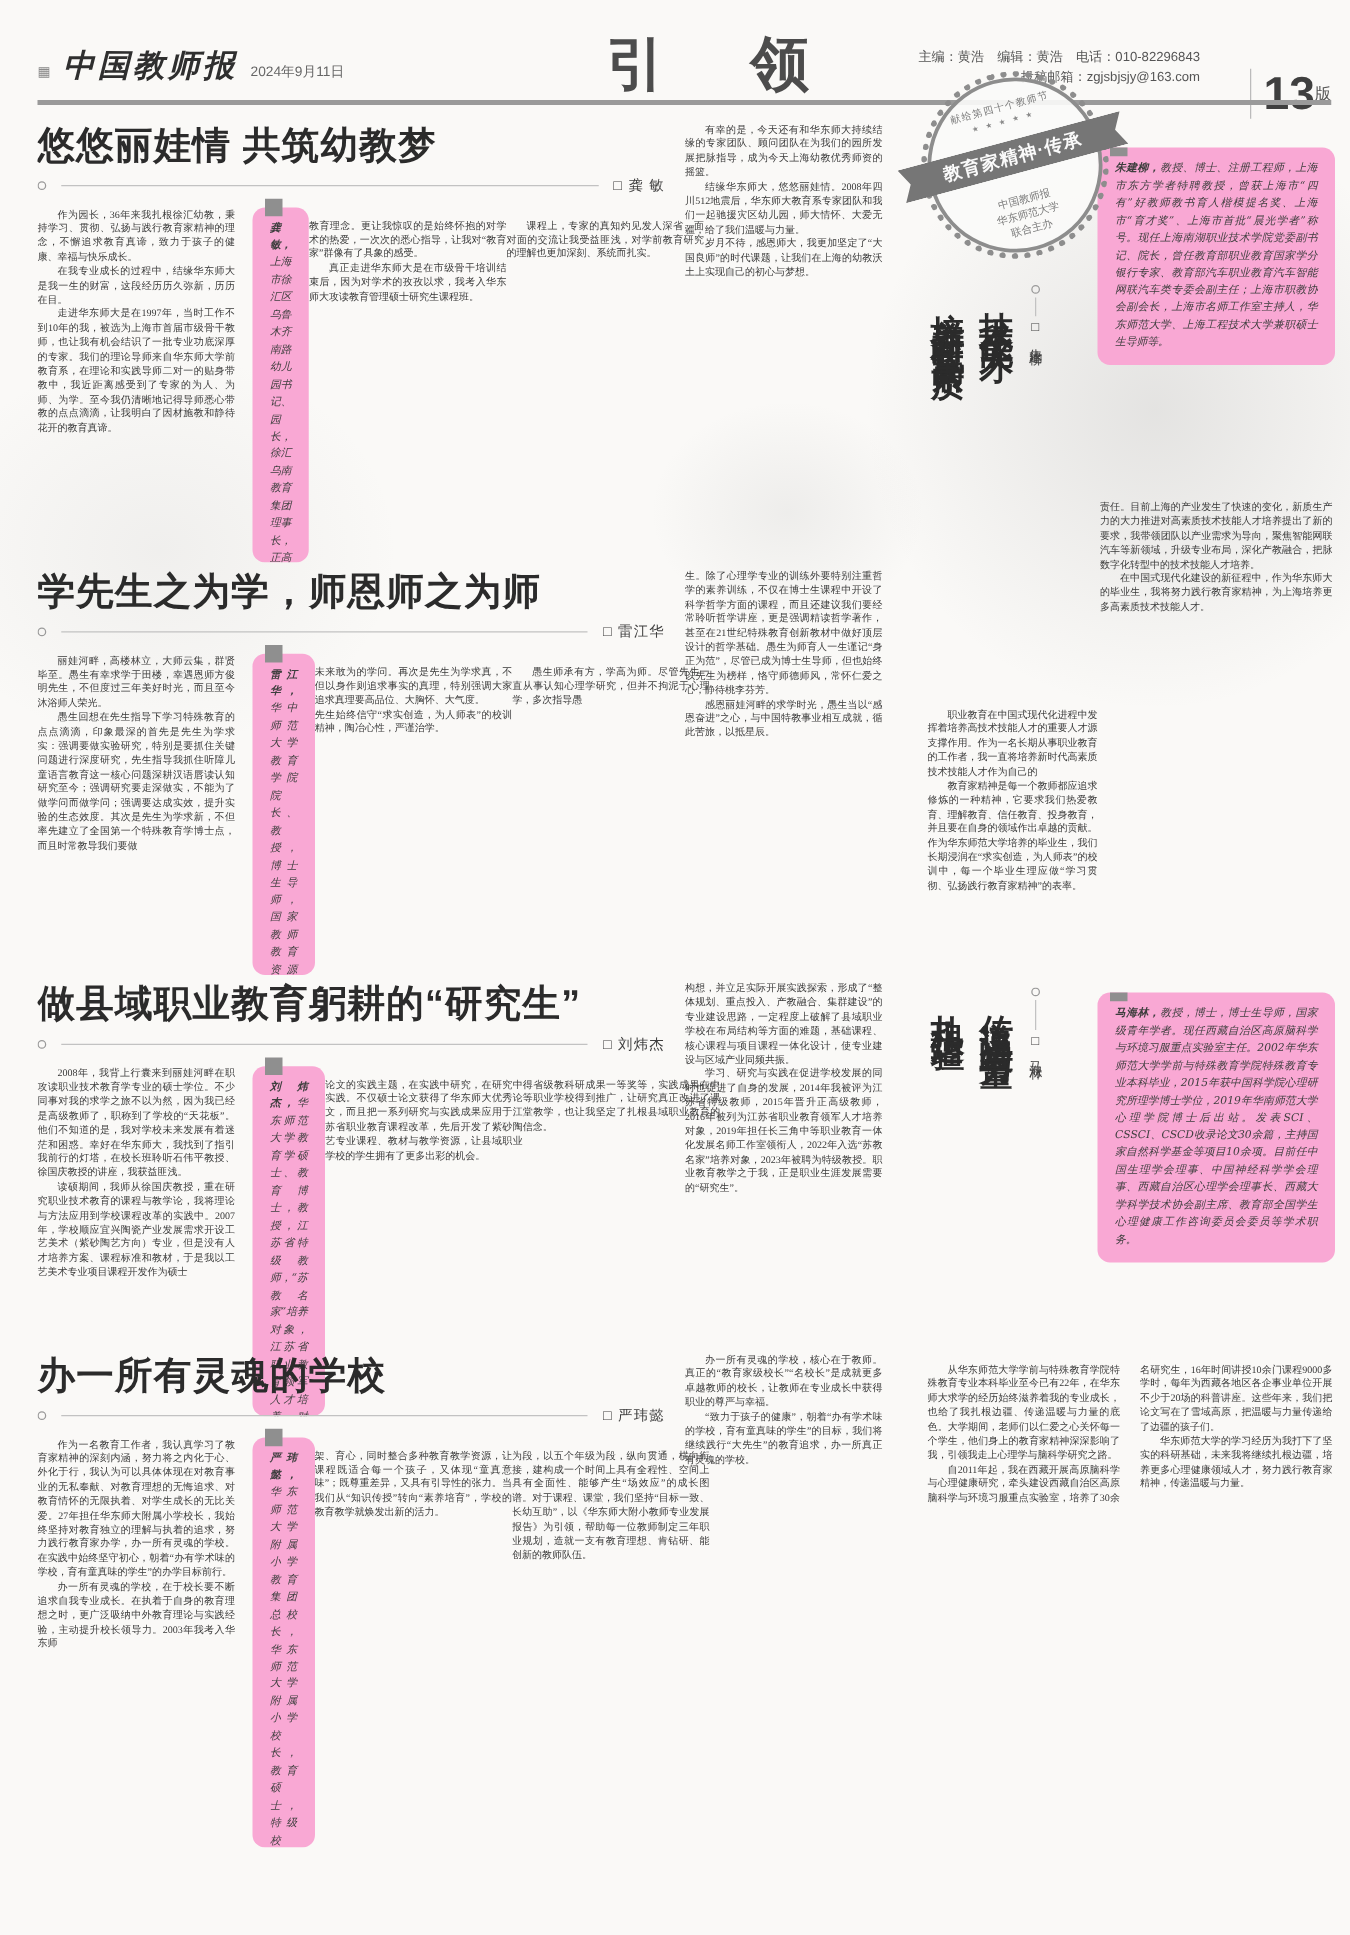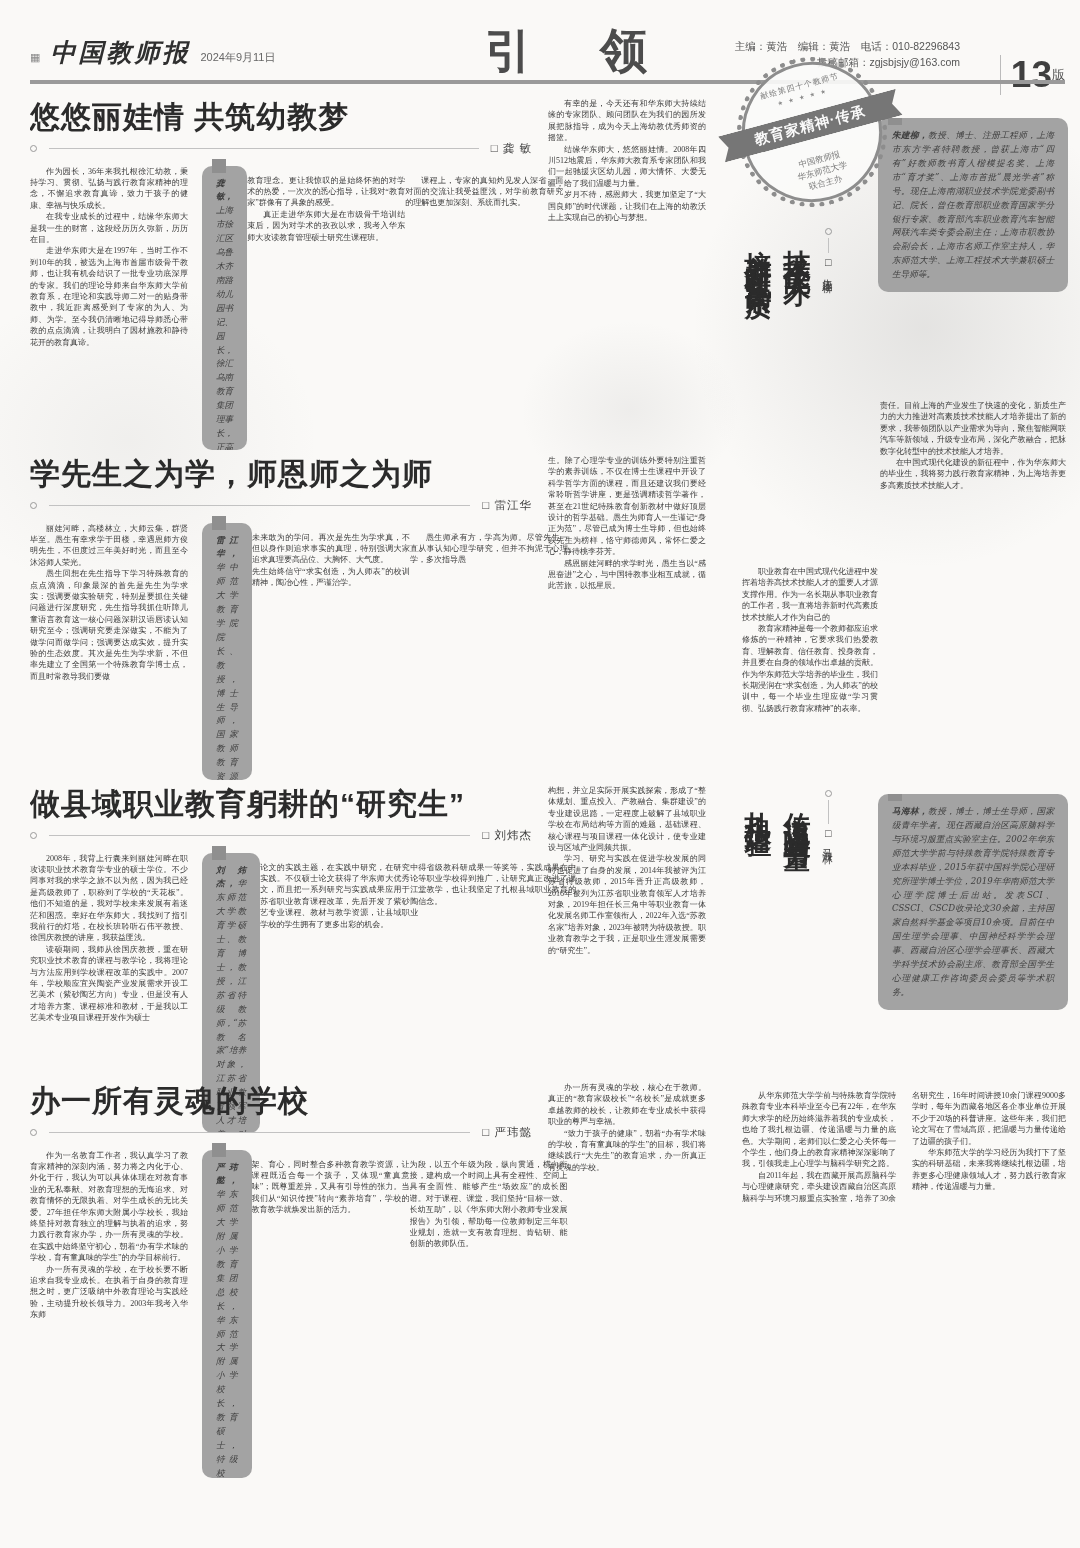--- a/index.html
+++ b/index.html
@@ -36,21 +36,21 @@
   .art-left{width:502px;flex:none;display:flex;flex-direction:column;}
   .hl{font-size:30px;font-weight:bold;color:#2b2b2b;line-height:1.25;letter-spacing:1px;white-space:nowrap;}
   .rl{display:flex;align-items:center;gap:12px;margin:5px 0 10px;}
   .rl .dot{width:5px;height:5px;border:1px solid #9a9a9a;border-radius:50%;flex:none;}
   .rl .line{flex:1;height:1px;background:#c2c2c2;}
   .rl .auth{font-size:11.5px;color:#3f3f3f;flex:none;letter-spacing:1px;}
   .cols3{display:flex;gap:14px;flex:1;min-height:0;}
   .col{width:158px;flex:none;overflow:hidden;}
   .mid{width:330px;flex:none;display:flex;flex-direction:row;}
   .cols2{display:flex;flex:1;min-height:0;margin-top:9px;}
-  .bio{position:relative;background:#a3a3a3;border-radius:10px;padding:11px 14px 10px;
+  .bio{position:relative;background:#f9a8d4;border-radius:10px;padding:11px 14px 10px;
        font-family:"DejaVu Serif",serif;font-style:italic;font-size:8.6px;line-height:1.62;color:#3e3e3e;text-align:justify;}
   .bio::before{content:"";position:absolute;left:10px;top:-7px;width:14px;height:14px;background:#8f8f8f;}
   .bio .bn{font-weight:bold;}
   .body-col{font-family:"Liberation Serif",serif;font-size:8px;line-height:11.4px;color:#3a3a3a;text-align:justify;}
   .para{margin:0;text-indent:2em;}
   .noind{text-indent:0;}
   
   .rabs{position:absolute;overflow:hidden;}
   .vtitle{display:flex;gap:8px;}
   .vh{writing-mode:vertical-rl;font-size:27px;font-weight:bold;color:#2b2b2b;letter-spacing:6px;line-height:1.15;}

